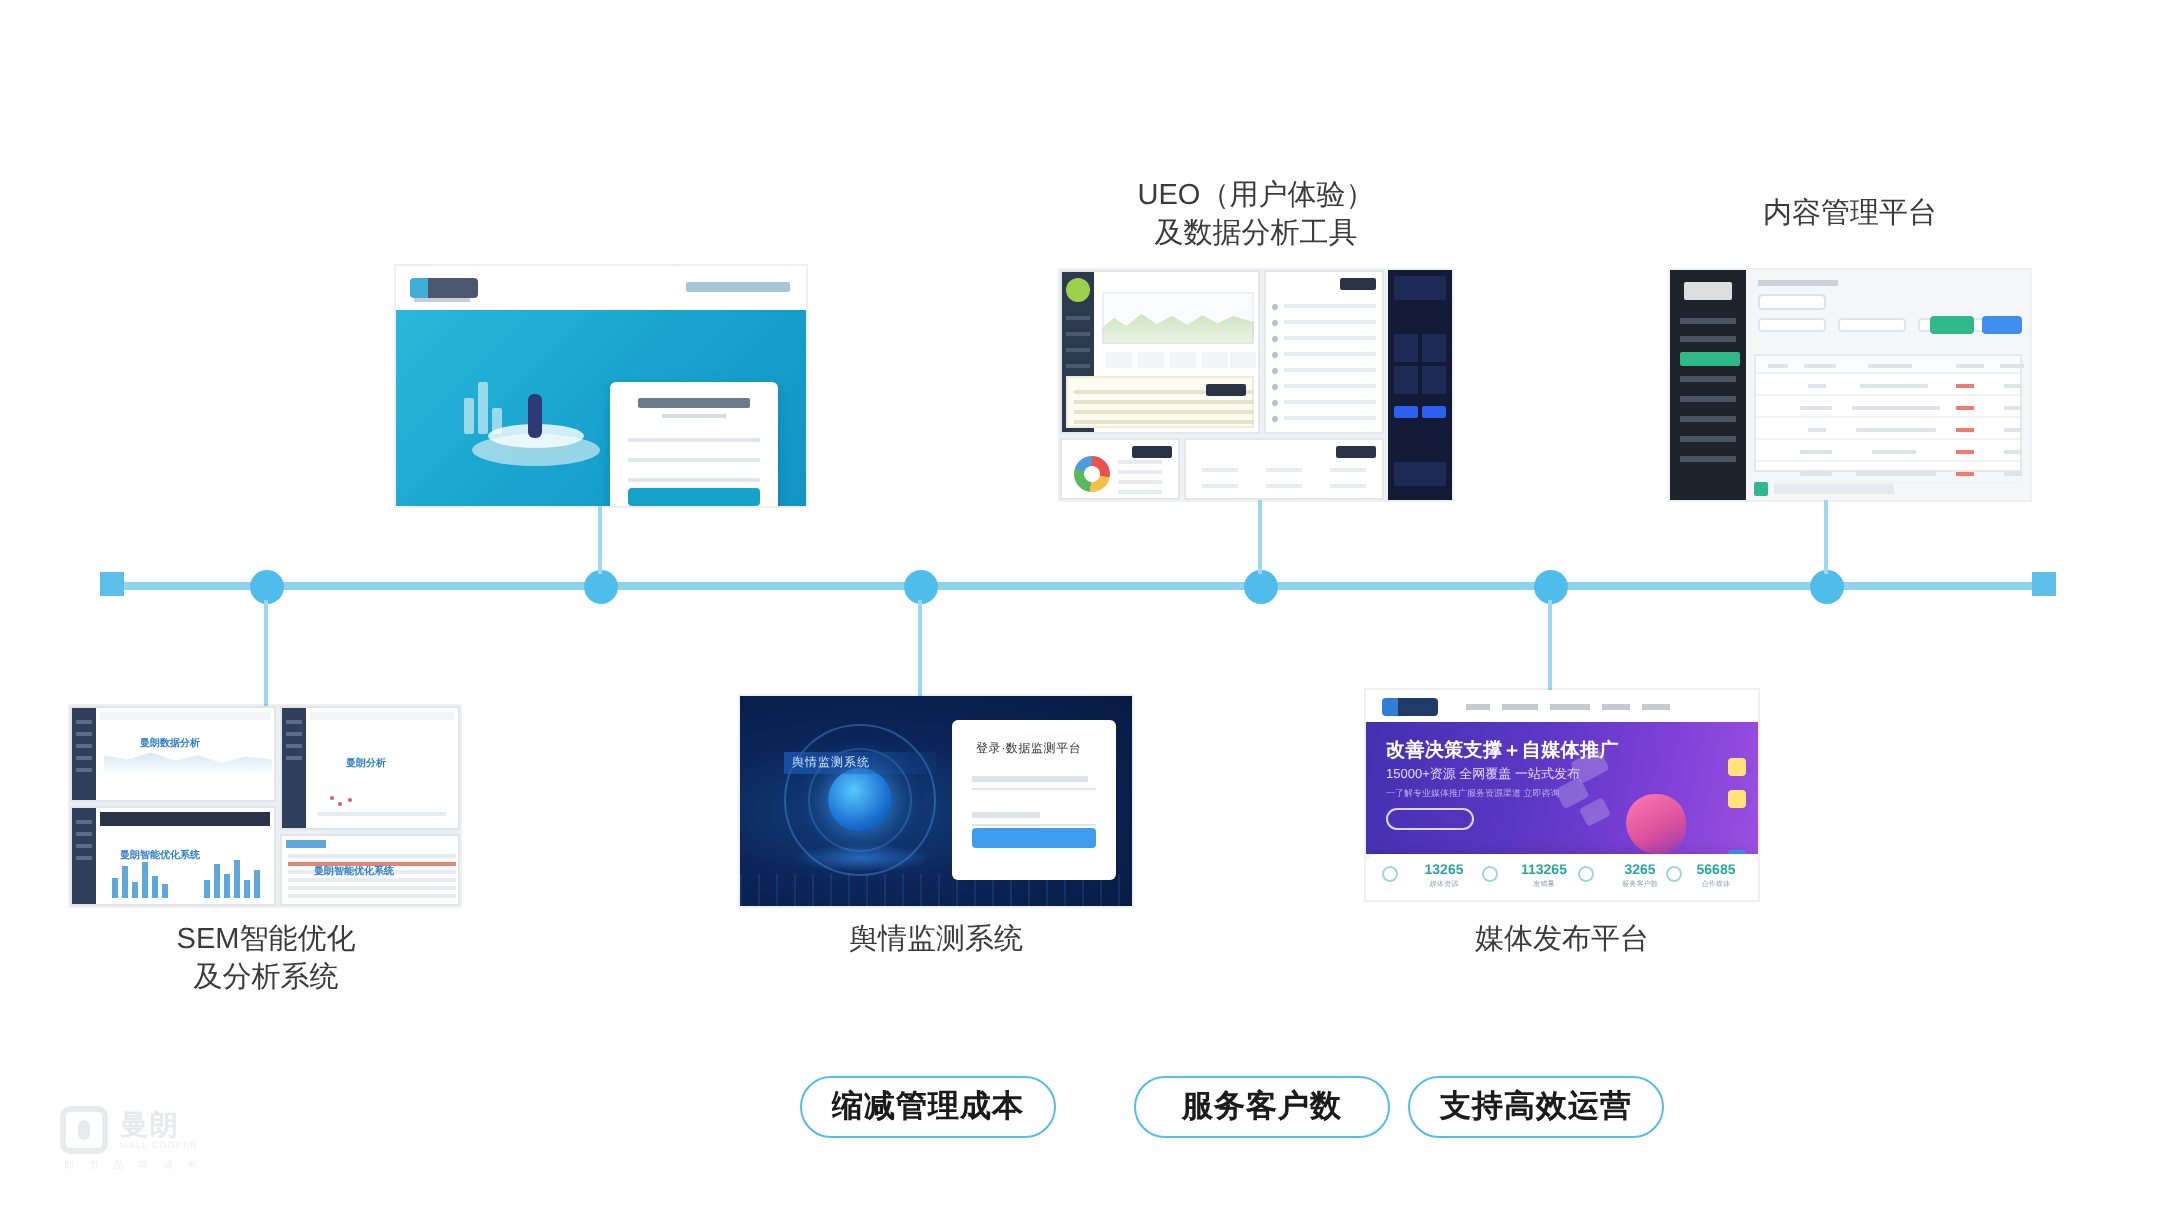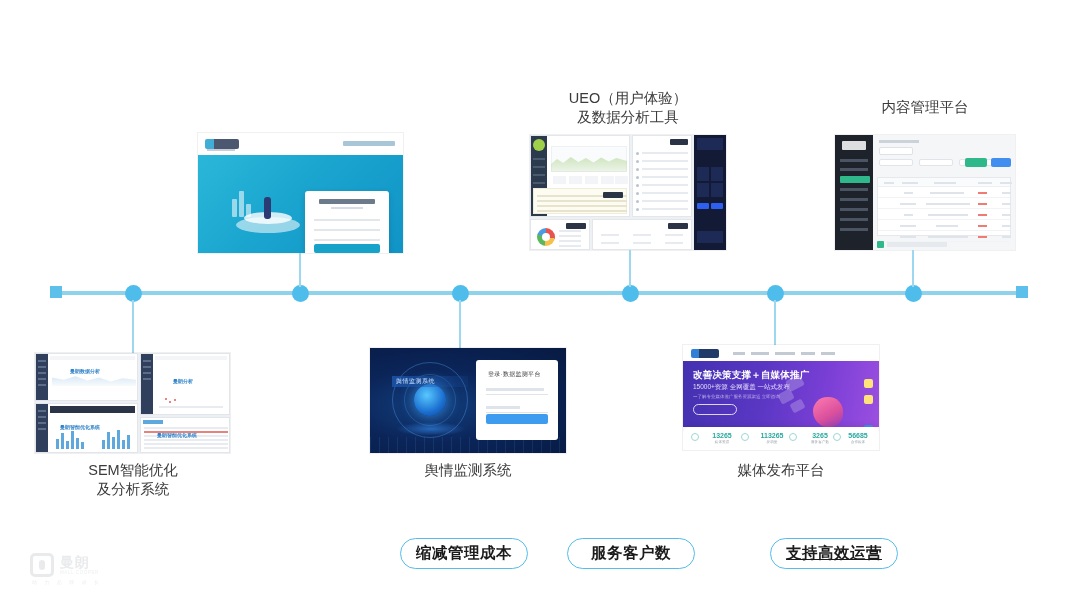--- a/index.html
+++ b/index.html
@@ -525,21 +525,21 @@
     </div>
   </div>
 
   <div class="cap" style="left:33px; top:461px; width:200px;">SEM智能优化
 及分析系统</div>
   <div class="cap" style="left:368px; top:461px; width:200px;">舆情监测系统</div>
   <div class="cap" style="left:681px; top:461px; width:200px;">媒体发布平台</div>
 
   <div class="pill" style="left:400px; width:128px;">缩减管理成本</div>
   <div class="pill" style="left:567px; width:128px;">服务客户数</div>
-  <div class="pill" style="left:770px; width:128px;text-decoration:underline;">支持高效运营</div>
+  <div class="pill" style="left:704px; width:128px;">支持高效运营</div>
 
   <div class="wm">
     <div class="sq"></div>
     <div class="tx">曼朗</div>
     <div class="en">MALL COOPER</div>
     <div class="cn">助 力 品 牌 成 长</div>
   </div>
 
 </div>
 

